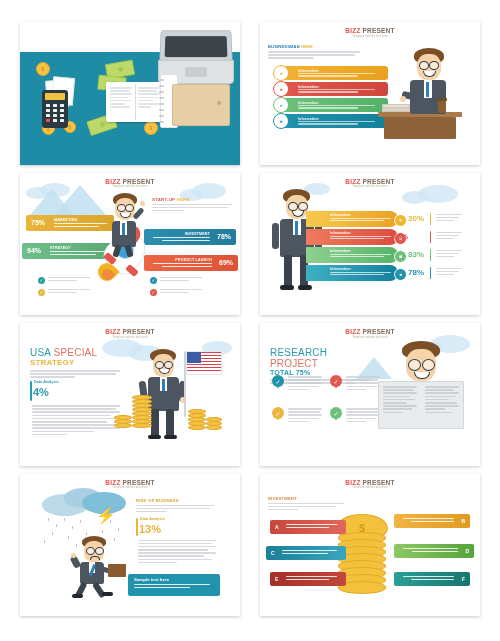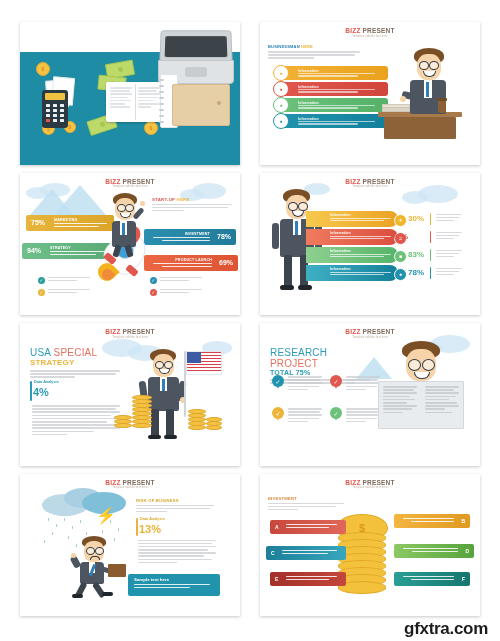--- a/index.html
+++ b/index.html
@@ -868,14 +868,13 @@
       <div class="letter" style="right:5px;top:4px">F</div>
       <div style="position:absolute;right:16px;top:4px;left:6px">
             <span class="ln lt w95" style="margin-left:auto"></span>
             <span class="ln lt w80" style="margin-left:auto"></span>
           </div>
     </div>
   </div>
 
 </div>
 
-<div class="wm">gfxtra.com</div>
 </div>
 
 </body></html>

